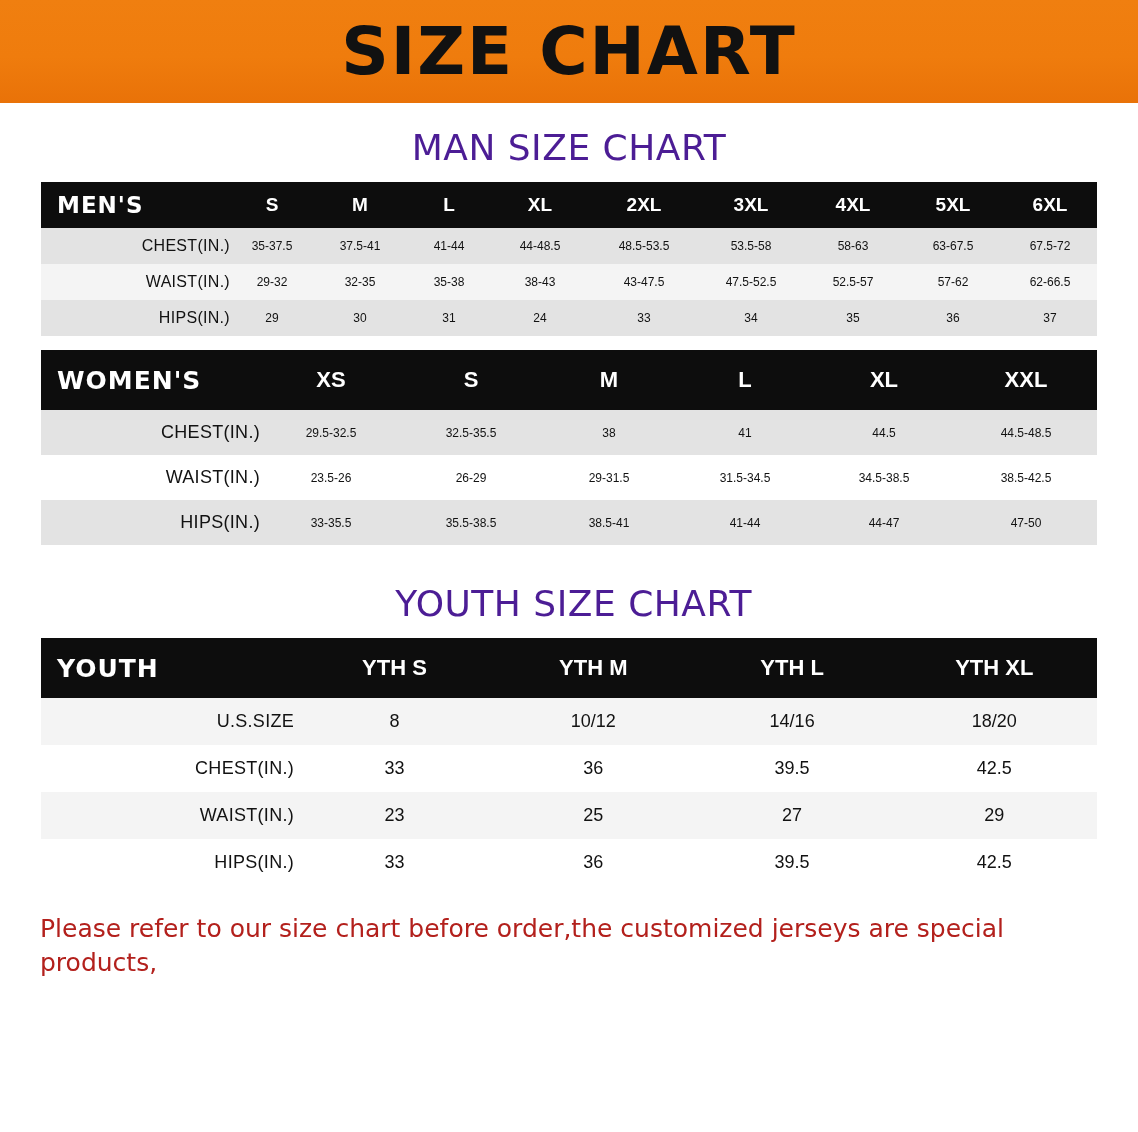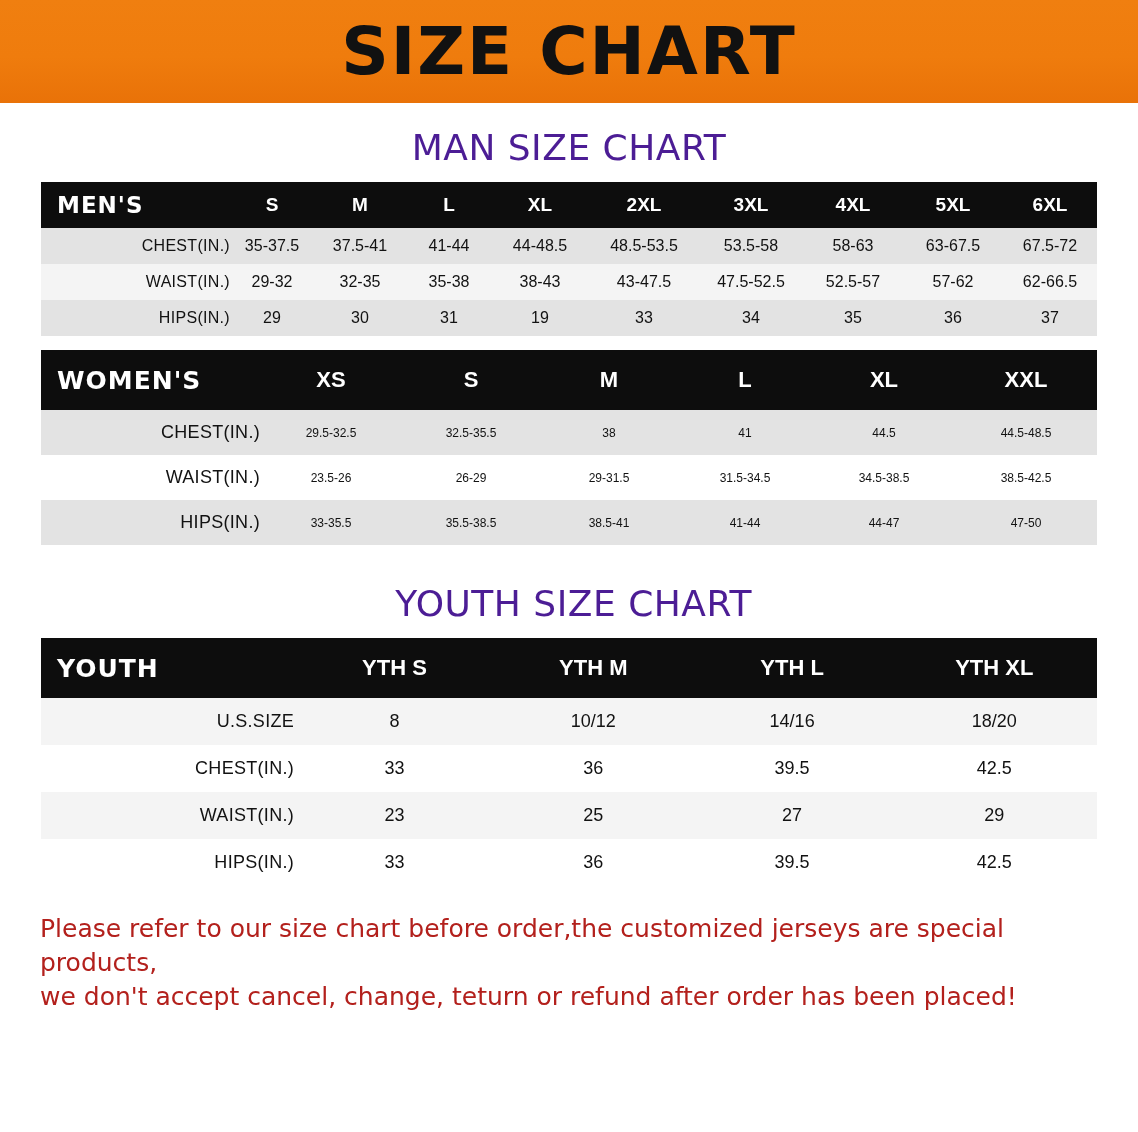--- a/index.html
+++ b/index.html
@@ -87,21 +87,21 @@
     letter-spacing: 0.3px;
   }
   
   tr.band-a td { background: #e3e3e3; }
   tr.band-b td { background: #f4f4f4; }
   tr.band-w td { background: #ffffff; }
 
   
   #men-table thead th { height: 44px; font-size: 19px; }
   #men-table thead th.rowlab { font-size: 23px; }
-  #men-table tbody td { height: 34px; font-size: 16px; }
+  #men-table tbody td { height: 34px; font-size: 12px; }
   #men-table tbody td.rowlab { font-size: 16px; }
 
   
   #women-table thead th { height: 58px; font-size: 22px; }
   #women-table thead th.rowlab { font-size: 25px; }
   #women-table tbody td { height: 43px; font-size: 12px; }
   #women-table tbody td.rowlab { font-size: 18px; }
 
   
   #youth-table thead th { height: 58px; font-size: 22px; }
@@ -181,21 +181,21 @@
           <td>47.5-52.5</td>
           <td>52.5-57</td>
           <td>57-62</td>
           <td>62-66.5</td>
         </tr>
         <tr class="band-a">
           <td class="rowlab">HIPS(IN.)</td>
           <td>29</td>
           <td>30</td>
           <td>31</td>
-          <td>19</td>
+          <td>24</td>
           <td>33</td>
           <td>34</td>
           <td>35</td>
           <td>36</td>
           <td>37</td>
         </tr>
       </tbody>
     </table>
   </div>
 
@@ -300,16 +300,15 @@
           <td>36</td>
           <td>39.5</td>
           <td>42.5</td>
         </tr>
       </tbody>
     </table>
   </div>
 
   <div class="note">
     <span>Please refer to our size chart before order,the customized jerseys are special products,</span>
-    <span>we don't accept cancel, change, teturn or refund after order has been placed!</span>
   </div>
 
 </div>
 
 </body></html>

